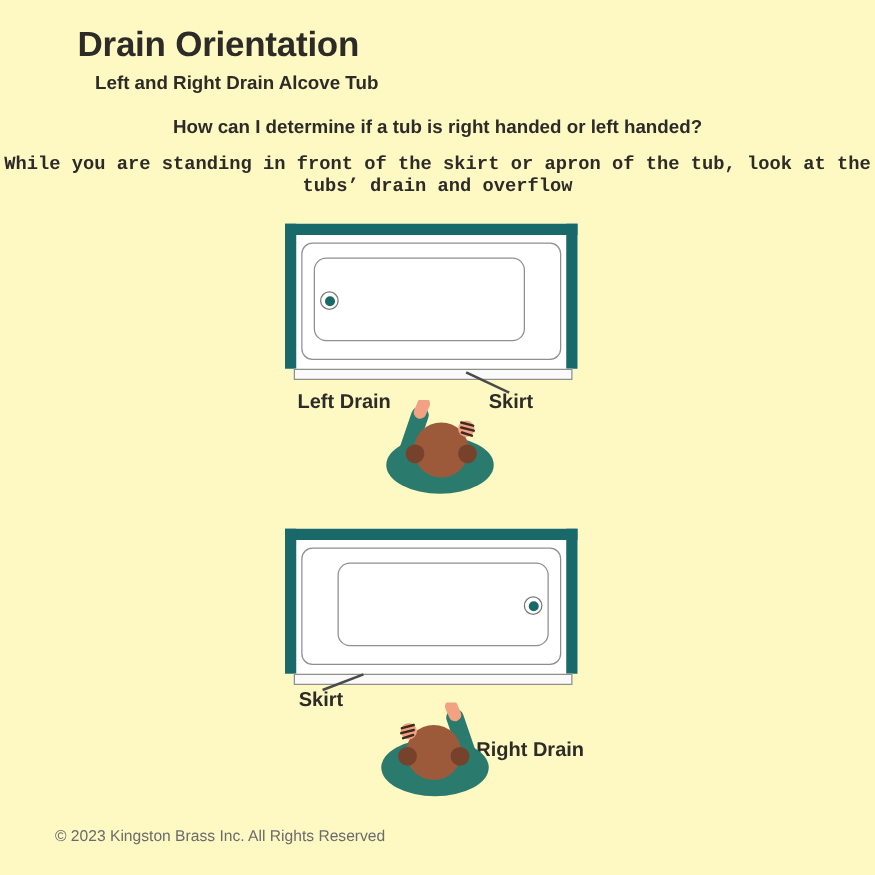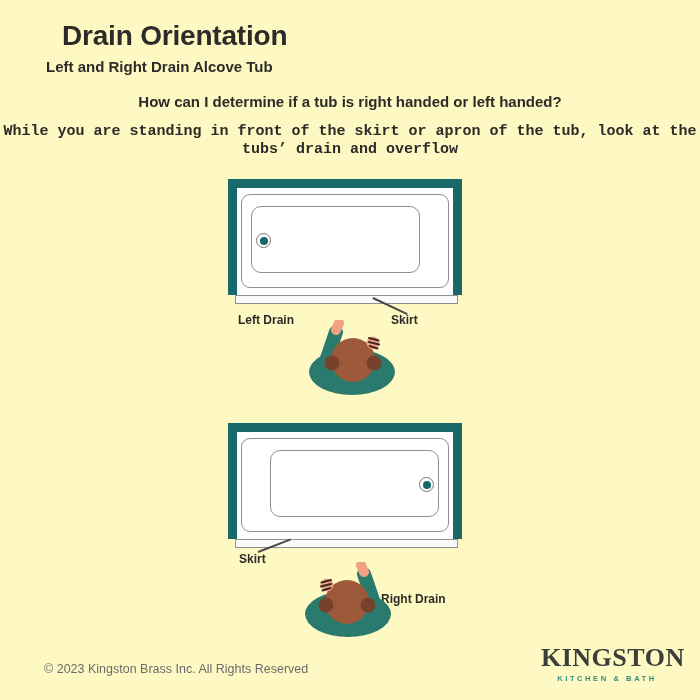--- a/index.html
+++ b/index.html
@@ -15,21 +15,21 @@
     --logo-teal:#2f8f7f;
     --copyright-gray:#6b6b6b;
     --pointer-gray:#4a4a4a;
   }
   *{margin:0;padding:0;box-sizing:border-box;}
   body{background:#ffffff;font-family:"Liberation Sans", sans-serif;}
   .page{position:relative;width:700px;height:700px;background:#fef9c3;overflow:hidden;}
 
   .title{position:absolute;left:62px;top:20px;font-size:28px;font-weight:bold;
          color:var(--text-dark);letter-spacing:-0.2px;white-space:nowrap;}
-  .subtitle{position:absolute;left:46px;top:58px;font-size:15px;font-weight:bold;
+  .subtitle{position:absolute;left:76px;top:58px;font-size:15px;font-weight:bold;
          color:var(--text-dark);white-space:nowrap;}
   .question{position:absolute;left:0;top:93px;width:700px;text-align:center;
          font-size:15px;font-weight:bold;color:var(--text-dark);}
   .description{position:absolute;left:0;top:123px;width:700px;text-align:center;
          font-size:15px;font-weight:bold;color:var(--text-dark);line-height:18px;font-family:Liberation Mono, monospace;}
 
   .tub-frame{position:absolute;width:234px;height:116px;background:#ffffff;
          border:9px solid var(--teal-frame);border-bottom:none;}
   .tub-frame.tub-1{left:228px;top:179px;}
   .tub-frame.tub-2{left:228px;top:423px;}
@@ -47,21 +47,21 @@
 
   .skirt-band{position:absolute;width:223px;height:9px;background:#fafafa;
          border:1.5px solid var(--outline-gray);}
   .skirt-1{left:235px;top:295px;}
   .skirt-2{left:235px;top:539px;}
 
   .pointer{position:absolute;height:1.5px;background:var(--pointer-gray);transform-origin:left center;}
   .pointer-1{left:373px;top:297px;width:38px;transform:rotate(25deg);}
   .pointer-2{left:258px;top:551px;width:35px;transform:rotate(-21deg);}
 
-  .diagram-label{position:absolute;font-size:12px;font-weight:bold;
+  .diagram-label{position:absolute;font-size:16px;font-weight:bold;
          color:var(--text-dark);white-space:nowrap;text-align:right;}
   .label-left-drain{left:238px;top:313px;}
   .label-skirt-1{left:391px;top:313px;}
   .label-skirt-2{left:239px;top:552px;}
   .label-right-drain{left:381px;top:552px;margin-top:40px;}
 
   .person{position:absolute;width:100px;height:78px;}
   .person-1{left:300px;top:320px;transform:scaleX(-1);}
   .person-2{left:300px;top:562px;}
 
@@ -129,18 +129,14 @@
       <line x1="64" y1="10" x2="61" y2="3" style="stroke:var(--skin)" stroke-width="10" stroke-linecap="round"></line>
       <circle cx="47" cy="40" r="22" style="fill:var(--hair-brown)"></circle>
       <circle cx="26" cy="43" r="7.5" style="fill:var(--hair-dark)"></circle>
       <circle cx="68" cy="43" r="7.5" style="fill:var(--hair-dark)"></circle>
       <circle cx="27" cy="23" r="6.5" style="fill:var(--skin)"></circle>
       <path d="M21.5 20.5 L31 18 M21 24.5 L31 22 M22.5 28.5 L30.5 26" style="stroke:var(--finger-dark)" stroke-width="2" stroke-linecap="round" fill="none"></path>
     </svg>
   </div>
 
   <div class="copyright">© 2023 Kingston Brass Inc.  All Rights Reserved</div>
-  <div class="brand">
-    <div class="brand-name">KINGSTON</div>
-    <div class="brand-tagline">KITCHEN &amp; BATH</div>
-  </div>
 
 </div>
 
 </body></html>

